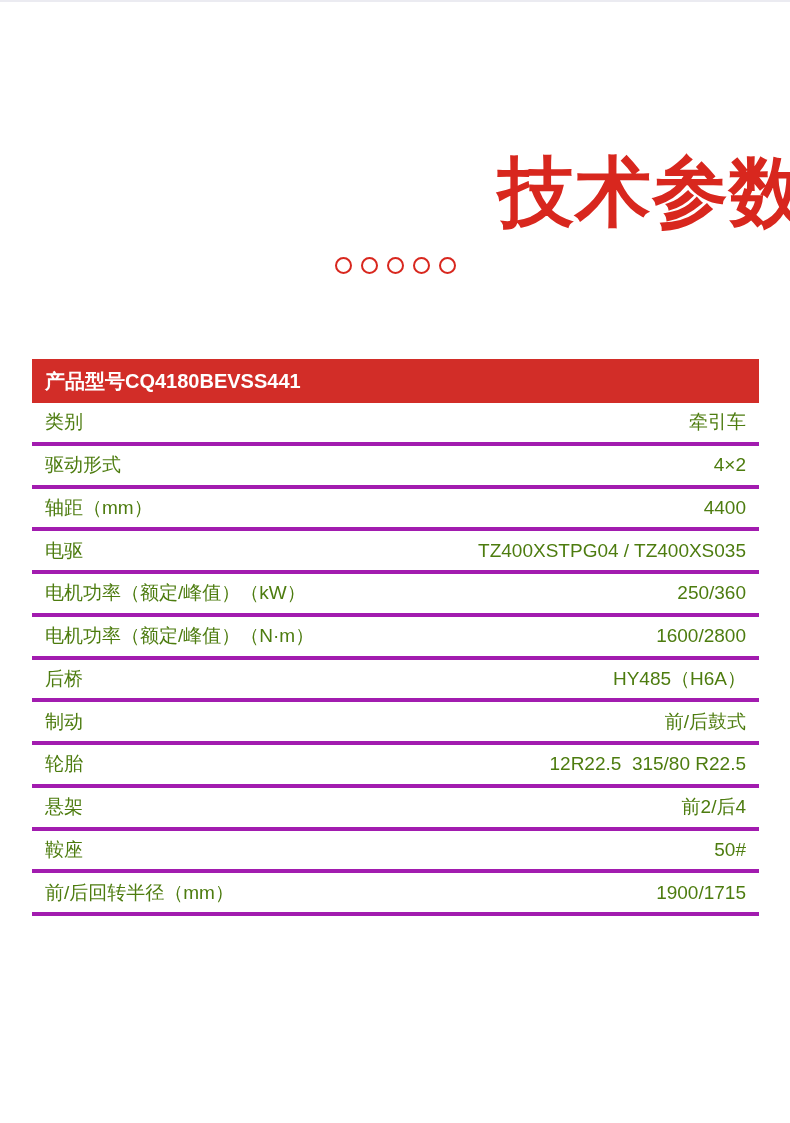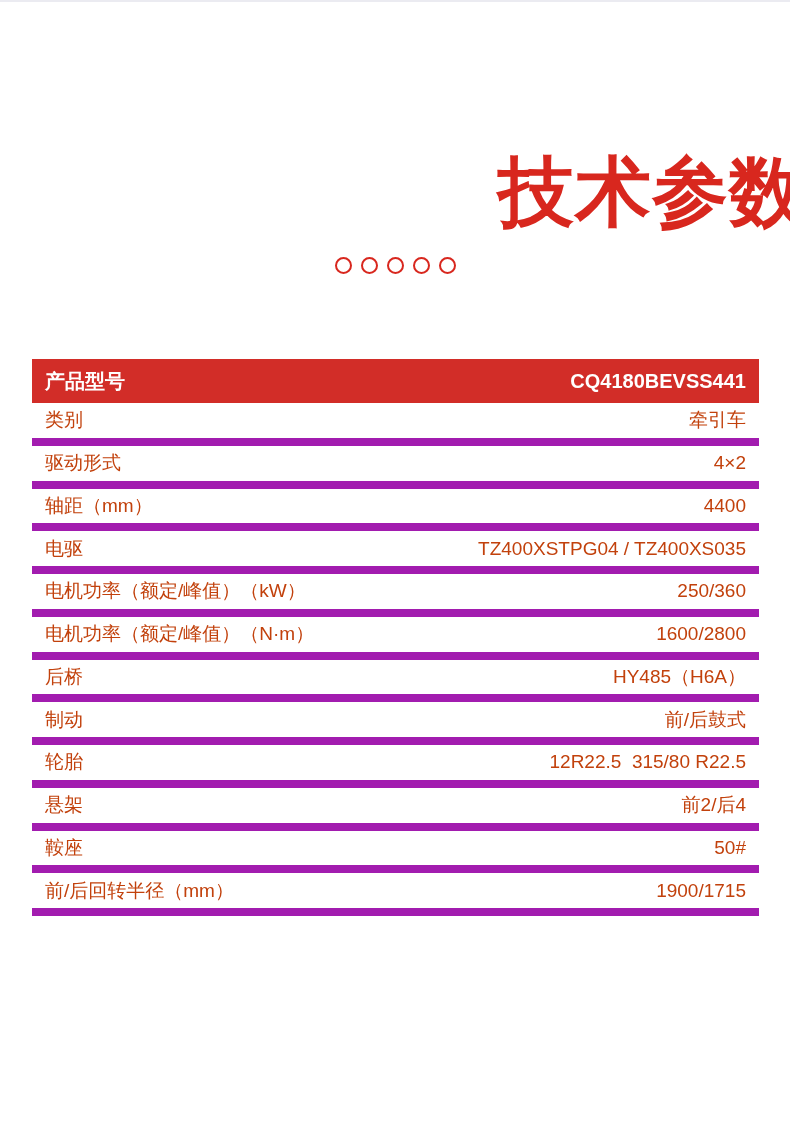--- a/index.html
+++ b/index.html
@@ -55,36 +55,36 @@
     top: 359px;
     left: 32px;
     width: 727px;
   }
   .spec-header {
     box-sizing: border-box;
     height: 44px;
     background: #d22d28;
     color: #ffffff;
     display: flex;
-    justify-content: space-between;
+    justify-content: flex-start;
     align-items: center;
     padding: 0 13px;
     font-size: 20px;
     font-weight: bold;
   }
   .spec-row {
     box-sizing: border-box;
     height: 42.75px;
     display: flex;
     justify-content: space-between;
     align-items: center;
     padding: 0 13px;
-    border-bottom: 8px solid #a21caf;
+    border-bottom: 4px solid #a21caf;
     font-size: 19px;
-    color: #c2410c;
+    color: #4d7c0f;
   }
   .spec-row .cell-label { white-space: pre; }
   .spec-row .cell-value { white-space: pre; text-align: center; }
 </style>
 </head>
 <body>
 
 <div class="page">
 
   <div class="top-edge-line"></div>

